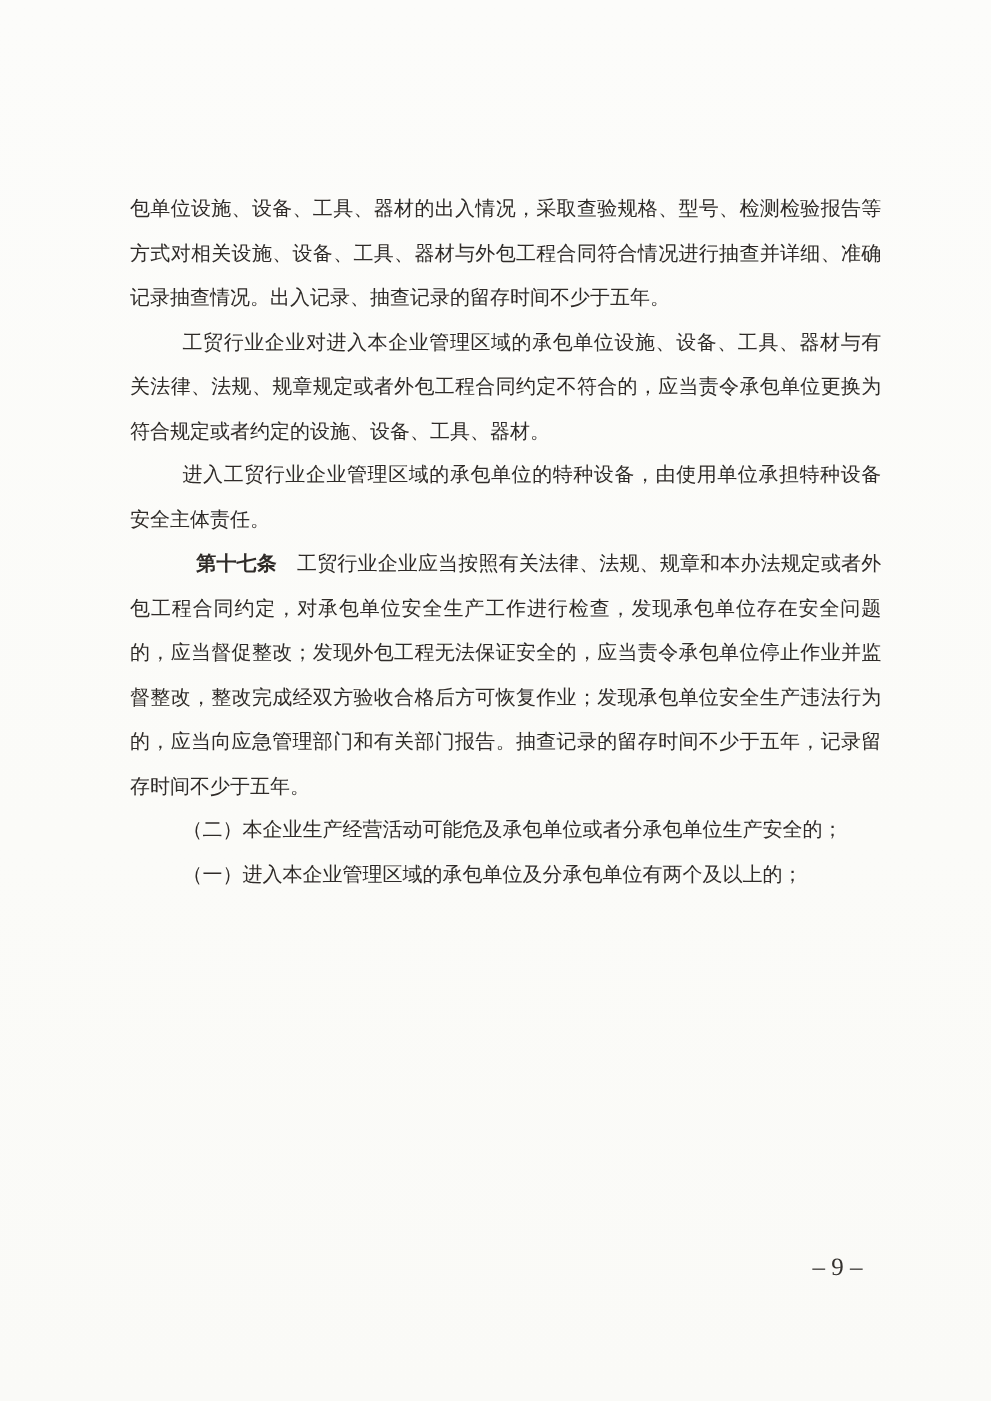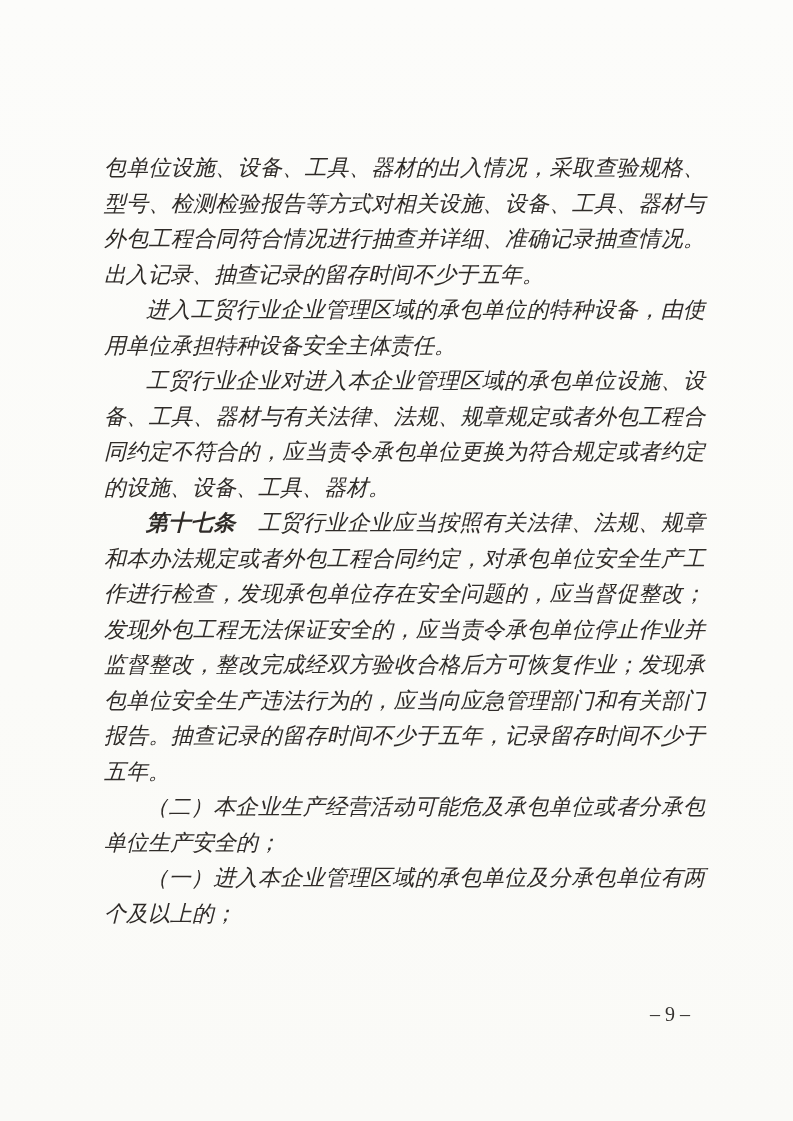--- a/index.html
+++ b/index.html
@@ -17,46 +17,45 @@
     background: linear-gradient(180deg, #fcfcfa 0%, #fbfbf8 60%, #fafaf7 100%);
   }
   .content {
     position: absolute;
     left: 104px;
     top: 150px;
     width: 601px;
   }
   p.para {
     margin: 0;
-    font-size: 22px;
+    font-size: 16px;
     line-height: 35.5px;
     color: #2f2b28;
     text-align: justify;
     word-break: break-all;
-    font-style: italic;
   }
   p.para.indent { text-indent: 42px; }
-  .bold { font-weight: bold; }
+  .bold { font-weight: bold; margin-left: 11px; }
   .page-number {
     position: absolute;
     left: 650px;
     top: 1002px;
     font-size: 20px;
     line-height: 24px;
     color: #34312e;
     letter-spacing: 5px;
     font-family: "Liberation Serif", serif;
   }
 </style>
 </head>
 <body>
 
 <div class="page">
   <div class="content" id="content">
       <p class="para"><span>包单位设施、设备、工具、器材的出入情况，采取查验规格、型号、检测检验报告等方式对相关设施、设备、工具、器材与外包工程合同符合情况进行抽查并详细、准确记录抽查情况。出入记录、抽查记录的留存时间不少于五年。</span></p>
+      <p class="para indent"><span>工贸行业企业对进入本企业管理区域的承包单位设施、设备、工具、器材与有关法律、法规、规章规定或者外包工程合同约定不符合的，应当责令承包单位更换为符合规定或者约定的设施、设备、工具、器材。</span></p>
       <p class="para indent"><span>进入工贸行业企业管理区域的承包单位的特种设备，由使用单位承担特种设备安全主体责任。</span></p>
-      <p class="para indent"><span>工贸行业企业对进入本企业管理区域的承包单位设施、设备、工具、器材与有关法律、法规、规章规定或者外包工程合同约定不符合的，应当责令承包单位更换为符合规定或者约定的设施、设备、工具、器材。</span></p>
       <p class="para indent"><span class="bold">第十七条</span><span>　工贸行业企业应当按照有关法律、法规、规章和本办法规定或者外包工程合同约定，对承包单位安全生产工作进行检查，发现承包单位存在安全问题的，应当督促整改；发现外包工程无法保证安全的，应当责令承包单位停止作业并监督整改，整改完成经双方验收合格后方可恢复作业；发现承包单位安全生产违法行为的，应当向应急管理部门和有关部门报告。抽查记录的留存时间不少于五年，记录留存时间不少于五年。</span></p>
       <p class="para indent"><span>（二）本企业生产经营活动可能危及承包单位或者分承包单位生产安全的；</span></p>
       <p class="para indent"><span>（一）进入本企业管理区域的承包单位及分承包单位有两个及以上的；</span></p>
     </div>
   <div class="page-number">–9–</div>
 </div>
 
 </body></html>

